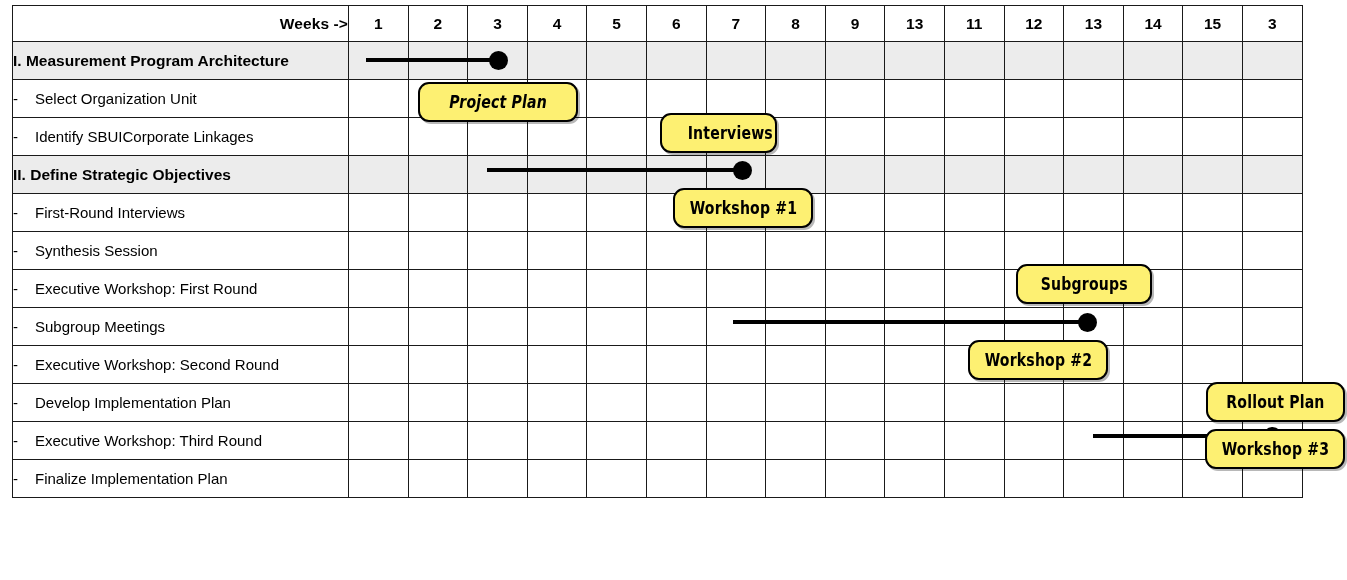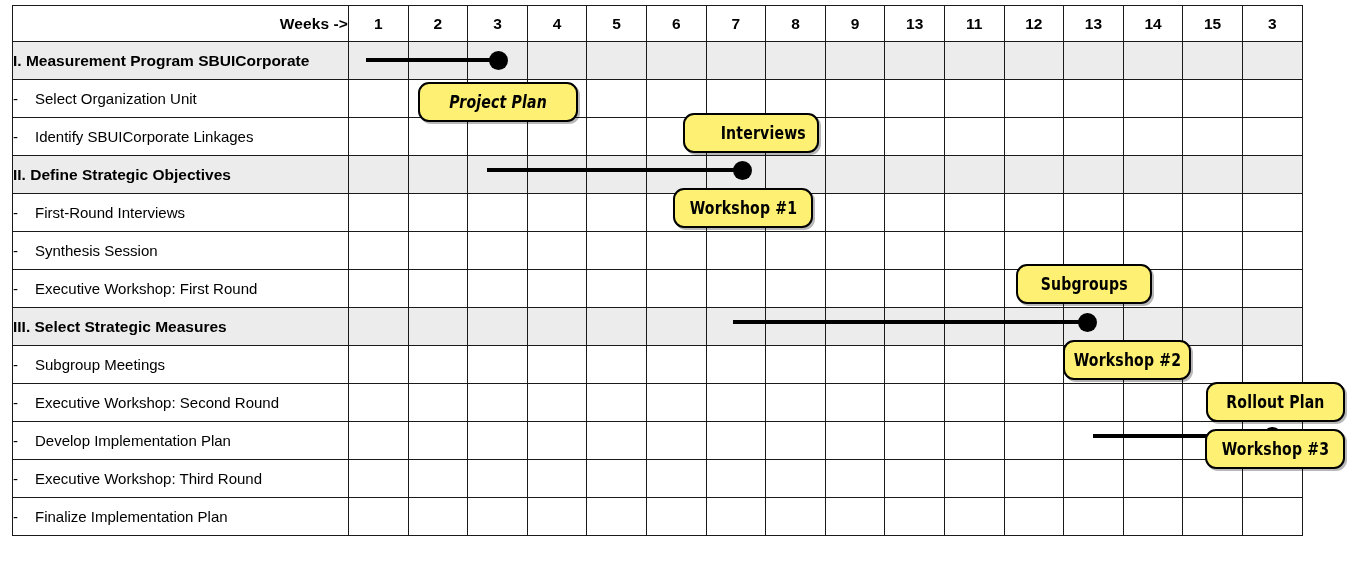--- a/index.html
+++ b/index.html
@@ -172,21 +172,21 @@
           <th class="week-num">11</th>
           <th class="week-num">12</th>
           <th class="week-num">13</th>
           <th class="week-num">14</th>
           <th class="week-num">15</th>
           <th class="week-num">3</th>
         </tr>
     </thead>
     <tbody id="gantt-body">
         <tr class="task-row phase">
-          <td class="task-name"><span class="task-text">I. Measurement Program SBUICorporate</span></td>
+          <td class="task-name"><span class="task-text">I. Measurement Program Architecture</span></td>
           <td class="cell"></td>
           <td class="cell"></td>
           <td class="cell"></td>
           <td class="cell"></td>
           <td class="cell"></td>
           <td class="cell"></td>
           <td class="cell"></td>
           <td class="cell"></td>
           <td class="cell"></td>
           <td class="cell"></td>
@@ -287,39 +287,20 @@
           <td class="cell"></td>
           <td class="cell"></td>
           <td class="cell"></td>
           <td class="cell"></td>
           <td class="cell"></td>
           <td class="cell"></td>
           <td class="cell"></td>
         </tr>
         <tr class="task-row">
           <td class="task-name"><span class="dash">-</span><span class="task-text">Executive Workshop: First Round</span></td>
-          <td class="cell"></td>
-          <td class="cell"></td>
-          <td class="cell"></td>
-          <td class="cell"></td>
-          <td class="cell"></td>
-          <td class="cell"></td>
-          <td class="cell"></td>
-          <td class="cell"></td>
-          <td class="cell"></td>
-          <td class="cell"></td>
-          <td class="cell"></td>
-          <td class="cell"></td>
-          <td class="cell"></td>
-          <td class="cell"></td>
-          <td class="cell"></td>
-          <td class="cell"></td>
-        </tr>
-        <tr class="task-row phase">
-          <td class="task-name"><span class="task-text">III. Select Strategic Measures</span></td>
           <td class="cell"></td>
           <td class="cell"></td>
           <td class="cell"></td>
           <td class="cell"></td>
           <td class="cell"></td>
           <td class="cell"></td>
           <td class="cell"></td>
           <td class="cell"></td>
           <td class="cell"></td>
           <td class="cell"></td>
@@ -433,30 +414,30 @@
       <div class="bar-dot" style="left: 489px; top: 51px;"></div>
       <div class="bar-line" style="left: 487px; top: 168px; width: 249px;"></div>
       <div class="bar-dot" style="left: 733px; top: 161px;"></div>
       <div class="bar-line" style="left: 733px; top: 320px; width: 348px;"></div>
       <div class="bar-dot" style="left: 1078px; top: 313px;"></div>
       <div class="bar-line" style="left: 1093px; top: 434px; width: 173px;"></div>
       <div class="bar-dot" style="left: 1263px; top: 427px;"></div>
       <div class="callout" style="left: 418px; top: 82px; width: 160px; height: 40px; font-style: italic;">
         <span>Project Plan</span>
       </div>
-      <div class="callout" style="left: 683px; top: 113px; width: 136px; height: 40px; padding-left: 24px;">
+      <div class="callout" style="left: 660px; top: 113px; width: 117px; height: 40px; padding-left: 24px;">
         <span>Interviews</span>
       </div>
       <div class="callout" style="left: 673px; top: 188px; width: 140px; height: 40px;">
         <span>Workshop #1</span>
       </div>
       <div class="callout" style="left: 1016px; top: 264px; width: 136px; height: 40px;">
         <span>Subgroups</span>
       </div>
-      <div class="callout" style="left: 1063px; top: 340px; width: 128px; height: 40px;">
+      <div class="callout" style="left: 968px; top: 340px; width: 140px; height: 40px;">
         <span>Workshop #2</span>
       </div>
       <div class="callout" style="left: 1206px; top: 382px; width: 139px; height: 40px; text-align: center;">
         <span>Rollout Plan</span>
       </div>
       <div class="callout" style="left: 1205px; top: 429px; width: 140px; height: 40px;">
         <span>Workshop #3</span>
       </div>
     </div>
 

